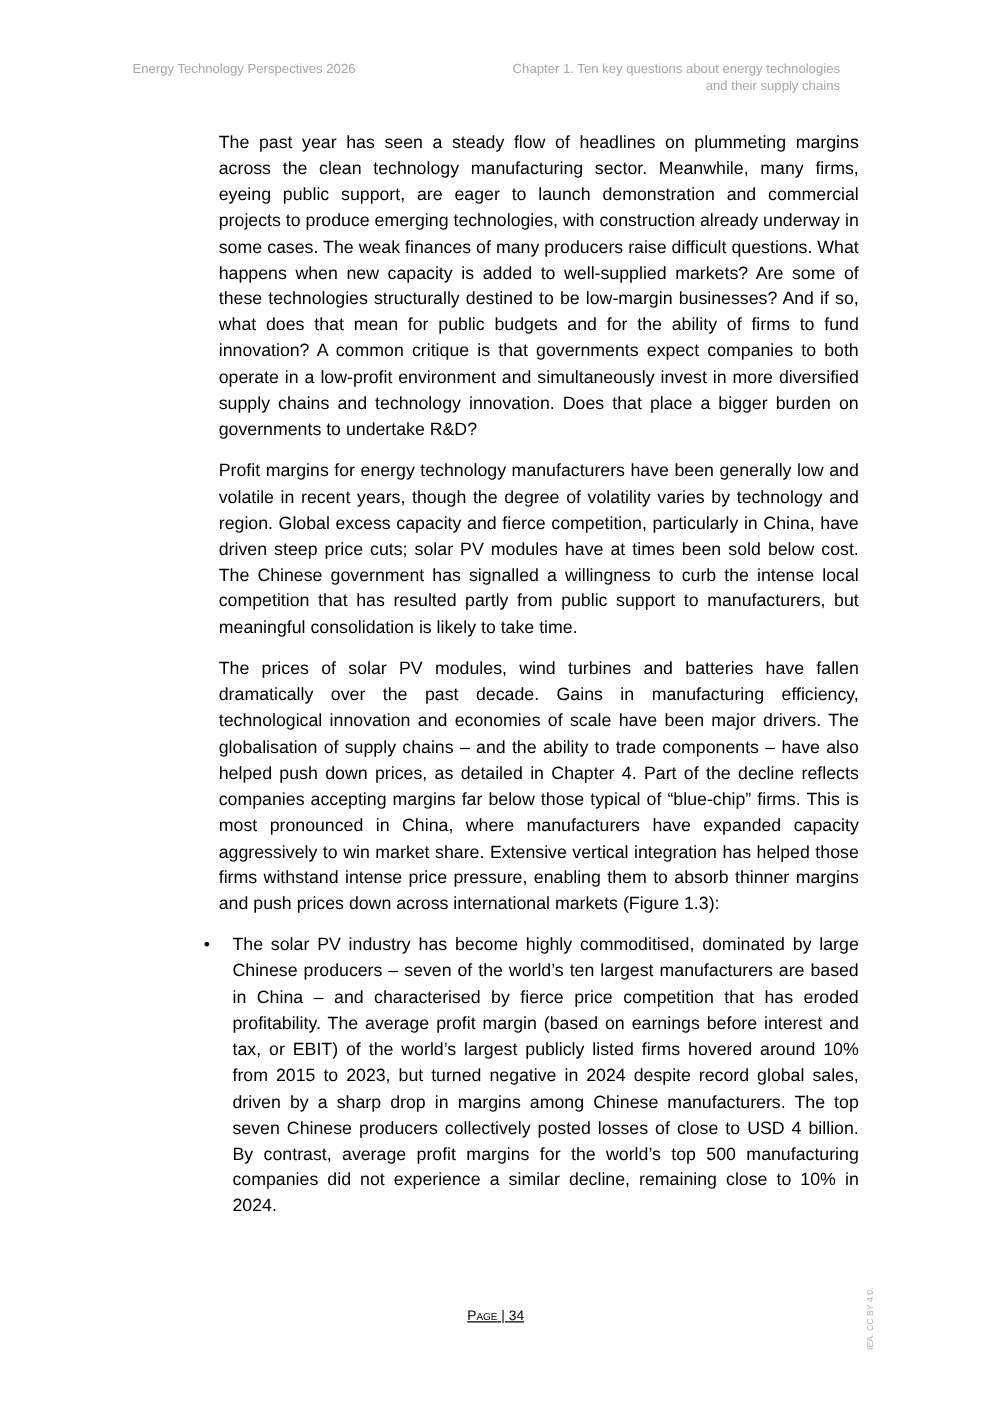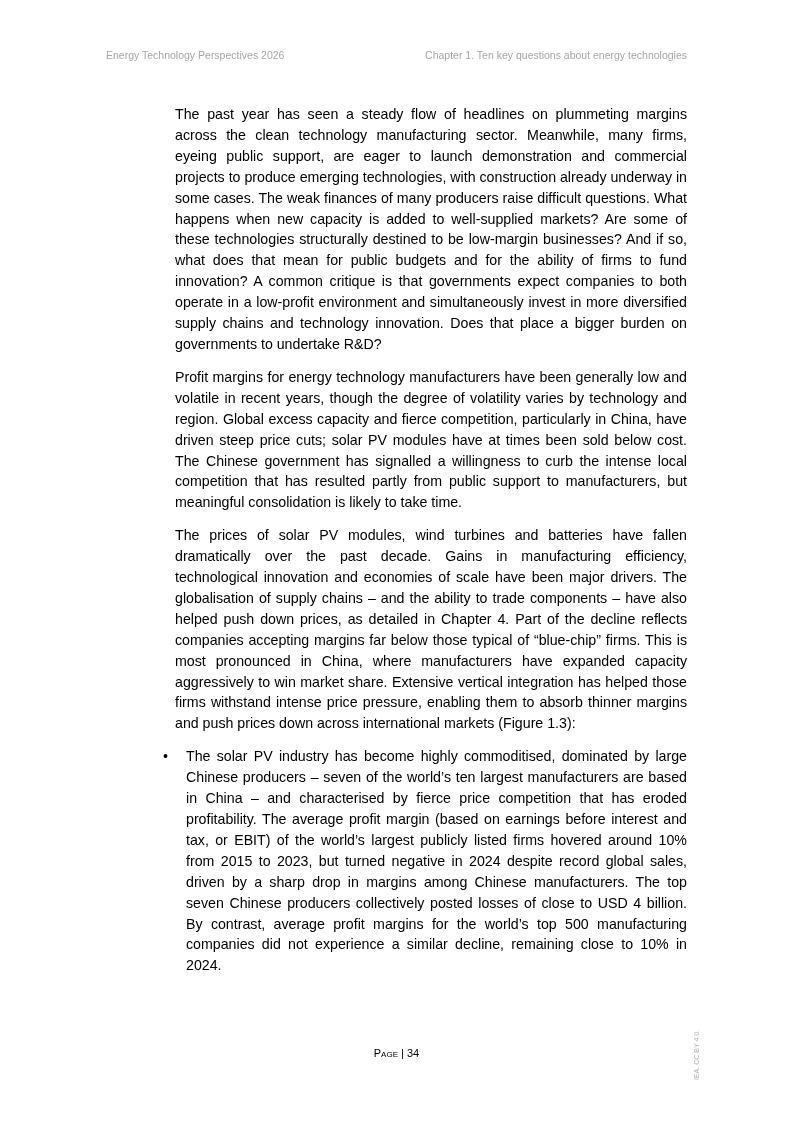--- a/index.html
+++ b/index.html
@@ -1,37 +1,38 @@
 <!DOCTYPE html>
 <html><head>
 <meta charset="utf-8">
 <style>
   html, body { margin: 0; padding: 0; background: #ffffff; }
   body { width: 793px; height: 1121px; position: relative; overflow: hidden;
          font-family: "Liberation Sans", sans-serif; color: #000; }
   .hdr { position: absolute; top: 48px; font-size: 10.5px; color: #a6a6a6; line-height: 14px; }
   .hdr-left { left: 106px; }
-  .hdr-right { right: 106px; text-align: right; margin-left: 28px; }
+  .hdr-right { right: 121px; text-align: right; margin-left: 28px; }
   .content { position: absolute; left: 163px; width: 524px; top: 104px; }
   p { margin: 0 0 12px 12px; font-size: 14.2px; line-height: 20.9px; text-align: justify; }
   h2 { margin: 14px 0 4px 0; font-size: 19px; font-weight: normal; color: #1f4e79; line-height: 24px; }
   ul { list-style: none; margin: 0; padding: 0; }
   li { position: relative; padding-left: 23px; font-size: 14.2px; line-height: 20.9px; text-align: justify; }
   li .bullet { position: absolute; left: 0; top: 0; }
-  .footer { position: absolute; top: 1047px; left: 0; width: 793px; text-align: center; font-size: 11px; color: #000; }
+  .footer { position: absolute; top: 1047px; left: 0; width: 793px; text-align: center; font-size: 11px; color: #000; text-decoration: underline; }
   .footer .pg { font-variant: small-caps; }
   .license { position: absolute; left: 693px; top: 1080px; transform: rotate(-90deg); transform-origin: left top;
              font-size: 7px; color: #b0b0b0; white-space: nowrap; }
 </style>
 </head>
 <body>
 
 <div class="hdr hdr-left">Energy Technology Perspectives 2026</div>
 <div class="hdr hdr-right">
   <div>Chapter 1. Ten key questions about energy technologies</div>
+  <div>and their supply chains</div>
 </div>
 
 <div class="content">
   <p>The past year has seen a steady flow of headlines on plummeting margins across the clean technology manufacturing sector. Meanwhile, many firms, eyeing public support, are eager to launch demonstration and commercial projects to produce emerging technologies, with construction already underway in some cases. The weak finances of many producers raise difficult questions. What happens when new capacity is added to well-supplied markets? Are some of these technologies structurally destined to be low-margin businesses? And if so, what does that mean for public budgets and for the ability of firms to fund innovation? A common critique is that governments expect companies to both operate in a low-profit environment and simultaneously invest in more diversified supply chains and technology innovation. Does that place a bigger burden on governments to undertake R&amp;D?</p>
   <p>Profit margins for energy technology manufacturers have been generally low and volatile in recent years, though the degree of volatility varies by technology and region. Global excess capacity and fierce competition, particularly in China, have driven steep price cuts; solar PV modules have at times been sold below cost. The Chinese government has signalled a willingness to curb the intense local competition that has resulted partly from public support to manufacturers, but meaningful consolidation is likely to take time.</p>
   <p>The prices of solar PV modules, wind turbines and batteries have fallen dramatically over the past decade. Gains in manufacturing efficiency, technological innovation and economies of scale have been major drivers. The globalisation of supply chains – and the ability to trade components – have also helped push down prices, as detailed in Chapter 4. Part of the decline reflects companies accepting margins far below those typical of “blue-chip” firms. This is most pronounced in China, where manufacturers have expanded capacity aggressively to win market share. Extensive vertical integration has helped those firms withstand intense price pressure, enabling them to absorb thinner margins and push prices down across international markets (Figure 1.3):</p>
   <ul>
     <li>
       <span class="bullet">•</span>
       <span>The solar PV industry has become highly commoditised, dominated by large Chinese producers – seven of the world’s ten largest manufacturers are based in China – and characterised by fierce price competition that has eroded profitability. The average profit margin (based on earnings before interest and tax, or EBIT) of the world’s largest publicly listed firms hovered around 10% from 2015 to 2023, but turned negative in 2024 despite record global sales, driven by a sharp drop in margins among Chinese manufacturers. The top seven Chinese producers collectively posted losses of close to USD 4 billion. By contrast, average profit margins for the world’s top 500 manufacturing companies did not experience a similar decline, remaining close to 10% in 2024.</span>

